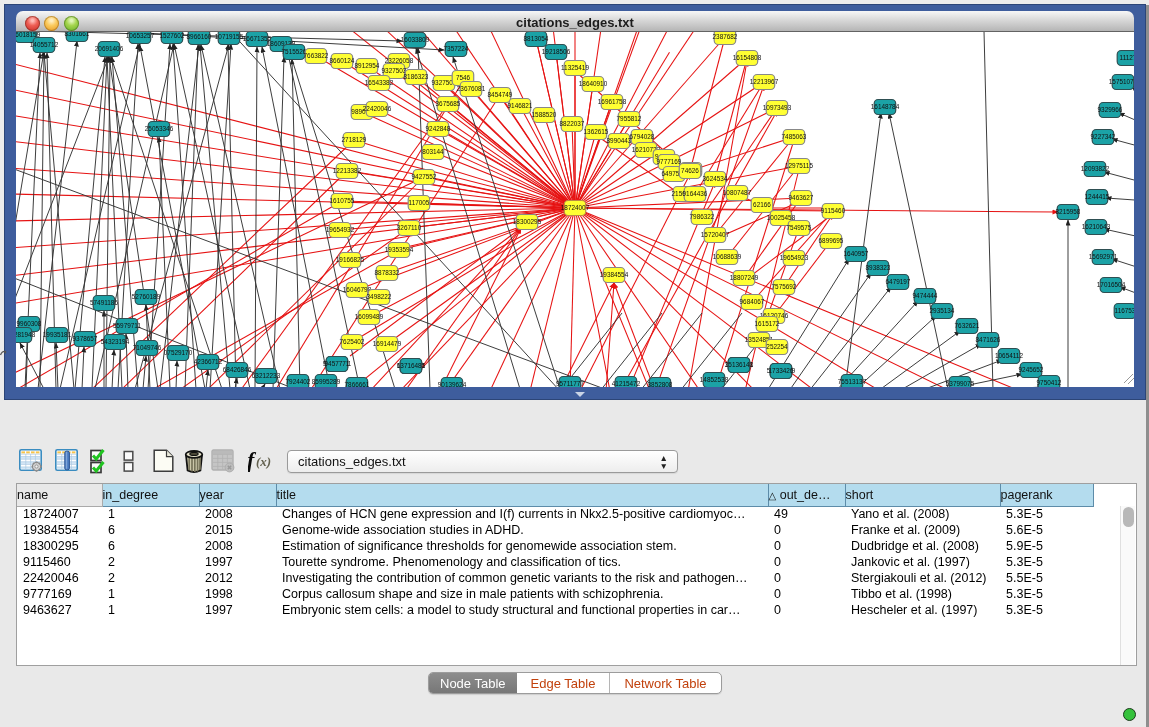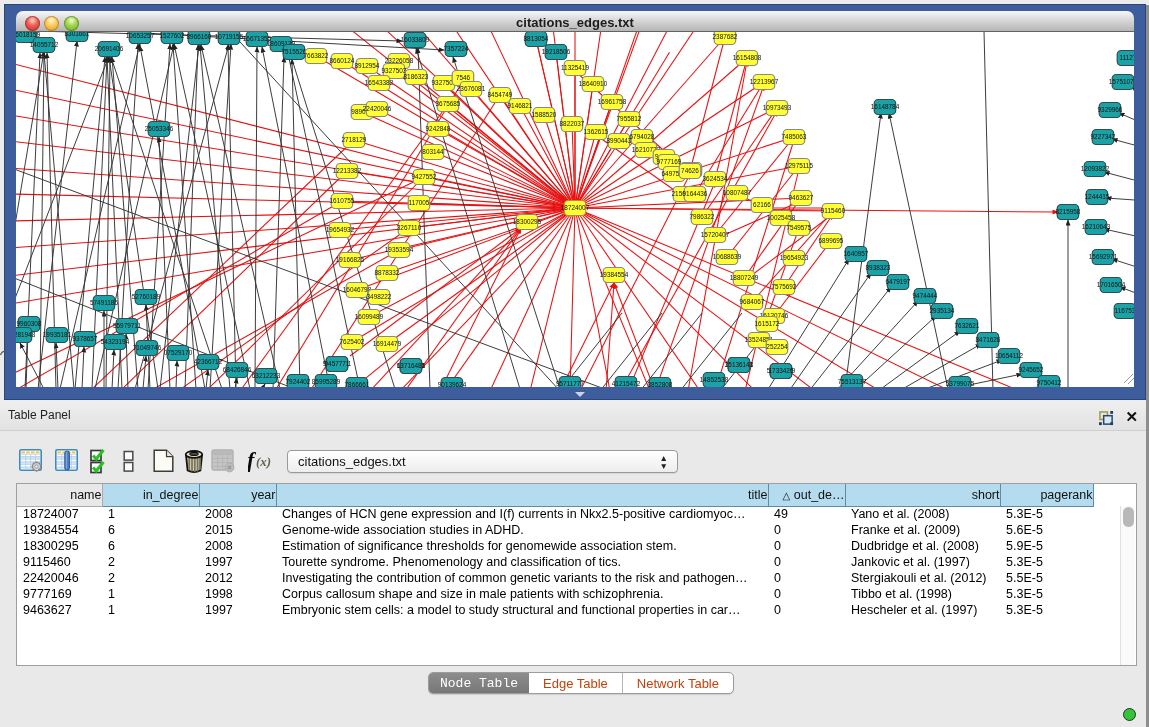--- a/index.html
+++ b/index.html
@@ -41,36 +41,36 @@
       border:1px solid #9a9a9a; border-radius:4px; font-size:13px; color:#111;
       line-height:21px; padding-left:10px;
       box-shadow:0 1px 1px rgba(0,0,0,.08); }
   #combo .arrows { position:absolute; right:9px; top:3px; font-size:8.5px; color:#222; line-height:8px; text-align:center; letter-spacing:0; }
 
   
   #tablebox { position:absolute; left:16px; top:83px; width:1121px; height:183px;
       background:#fff; border:1px solid #9f9f9f; }
   table { border-collapse:collapse; table-layout:fixed; width:1076px; font-size:12.5px; }
   th { height:22px; background:#b4dcee; border:1px solid #5d8ca9; border-top:none;
-       font-weight:normal; font-size:12.5px; color:#111; text-align:right; padding:0; }
+       font-weight:normal; font-size:12.5px; color:#111; text-align:left; padding:0; }
   th:first-child { background:#e8e8e8; border-color:#aaa; border-left:none; }
   td { height:16px; padding:0 0 0 6px; color:#000; white-space:nowrap; overflow:hidden;
        text-overflow:ellipsis; }
   .scrollbar { position:absolute; right:1px; top:22px; width:15px; height:159px; background:#fafafa;
       border-left:1px solid #e0e0e0; }
   .thumb { position:absolute; left:2px; top:1px; width:11px; height:20px; background:#b8b8b8;
       border-radius:6px; }
 
   
   #segs { position:absolute; left:428px; top:272px; height:22px; display:flex;
       border:1px solid #9c9c9c; border-radius:5px; overflow:hidden;
       background:#fff; font-size:13px; box-shadow:0 1px 1px rgba(0,0,0,.12); }
   #segs div { padding:2px 14px 0; line-height:18px; color:#c2410c; }
   #segs div:first-child { padding:2px 11px 0; }
-  #segs .sel { background:linear-gradient(#8d8d8d,#777); color:#fff;font-family:Liberation Mono, monospace; }
+  #segs .sel { background:linear-gradient(#8d8d8d,#777); color:#fff; }
   #segs .sep { width:1px; padding:0; background:#b5b5b5; }
 
   
   #mem { position:absolute; right:33px; top:310px; font-size:11px; color:#222;margin-top:40px; }
   #memdot { position:absolute; right:13px; top:308px; width:13px; height:13px; border-radius:50%;
       background:#35c23c; border:1.5px solid #1c3a1c; }
   #rightstrip2 { position:absolute; right:0; top:0; width:3px; height:327px; background:#8e8e8e; }
 </style>
 </head>
 <body>
@@ -885,31 +885,20 @@
 </svg></div>
   <div style="position:absolute;left:570px;bottom:2px;width:0;height:0;border-left:5px solid transparent;border-right:5px solid transparent;border-top:5px solid #c9d4e6"></div>
 </div>
 <div id="rightstrip"></div>
 <svg style="position:absolute;left:0;top:346px" width="8" height="12" viewBox="0 0 8 12">
     <path d="M0.5 9 Q2 4.5 6 5.5" fill="none" stroke="#555" stroke-width="1.3"></path>
     <path d="M6.5 5.7 l-2.6 0.4 1.4 2z" fill="#555"></path>
   </svg>
 
 <div id="panel">
-  <div id="pbar">
-    <div class="txt">Table Panel</div>
-    <svg id="floatico" width="15" height="15" viewBox="0 0 16 16">
-      <rect x="1" y="1" width="8" height="8" fill="#dce8f5" stroke="#a79a33" stroke-width="1.6"></rect>
-      <rect x="5" y="5" width="9" height="9" fill="#dce8f5" stroke="#27496d" stroke-width="1.6"></rect>
-      <rect x="12" y="0" width="3" height="3" fill="#153f6f"></rect>
-      <rect x="0" y="12" width="3" height="3" fill="#153f6f"></rect>
-      <rect x="12" y="12" width="3" height="3" fill="#153f6f"></rect>
-    </svg>
-    <div id="closex">✕</div>
-  </div>
   <div id="toolbar">
     <svg class="tico" style="left:19px;top:18px" width="25" height="24" viewBox="0 0 25 24">
         <rect x="0.8" y="0.8" width="21.4" height="20.4" rx="1.5" fill="#fff" stroke="#3a8cc0" stroke-width="1.6"></rect>
 <rect x="2" y="2" width="19" height="3" fill="#fdfdfd"></rect>
 <g fill="#f7c54d">
           <rect x="2.4" y="2.4" width="3.6" height="2"></rect>
           <rect x="7.2" y="2.4" width="3.6" height="2"></rect>
           <rect x="12" y="2.4" width="3.6" height="2"></rect>
           <rect x="16.8" y="2.4" width="3.6" height="2"></rect>
         </g>

